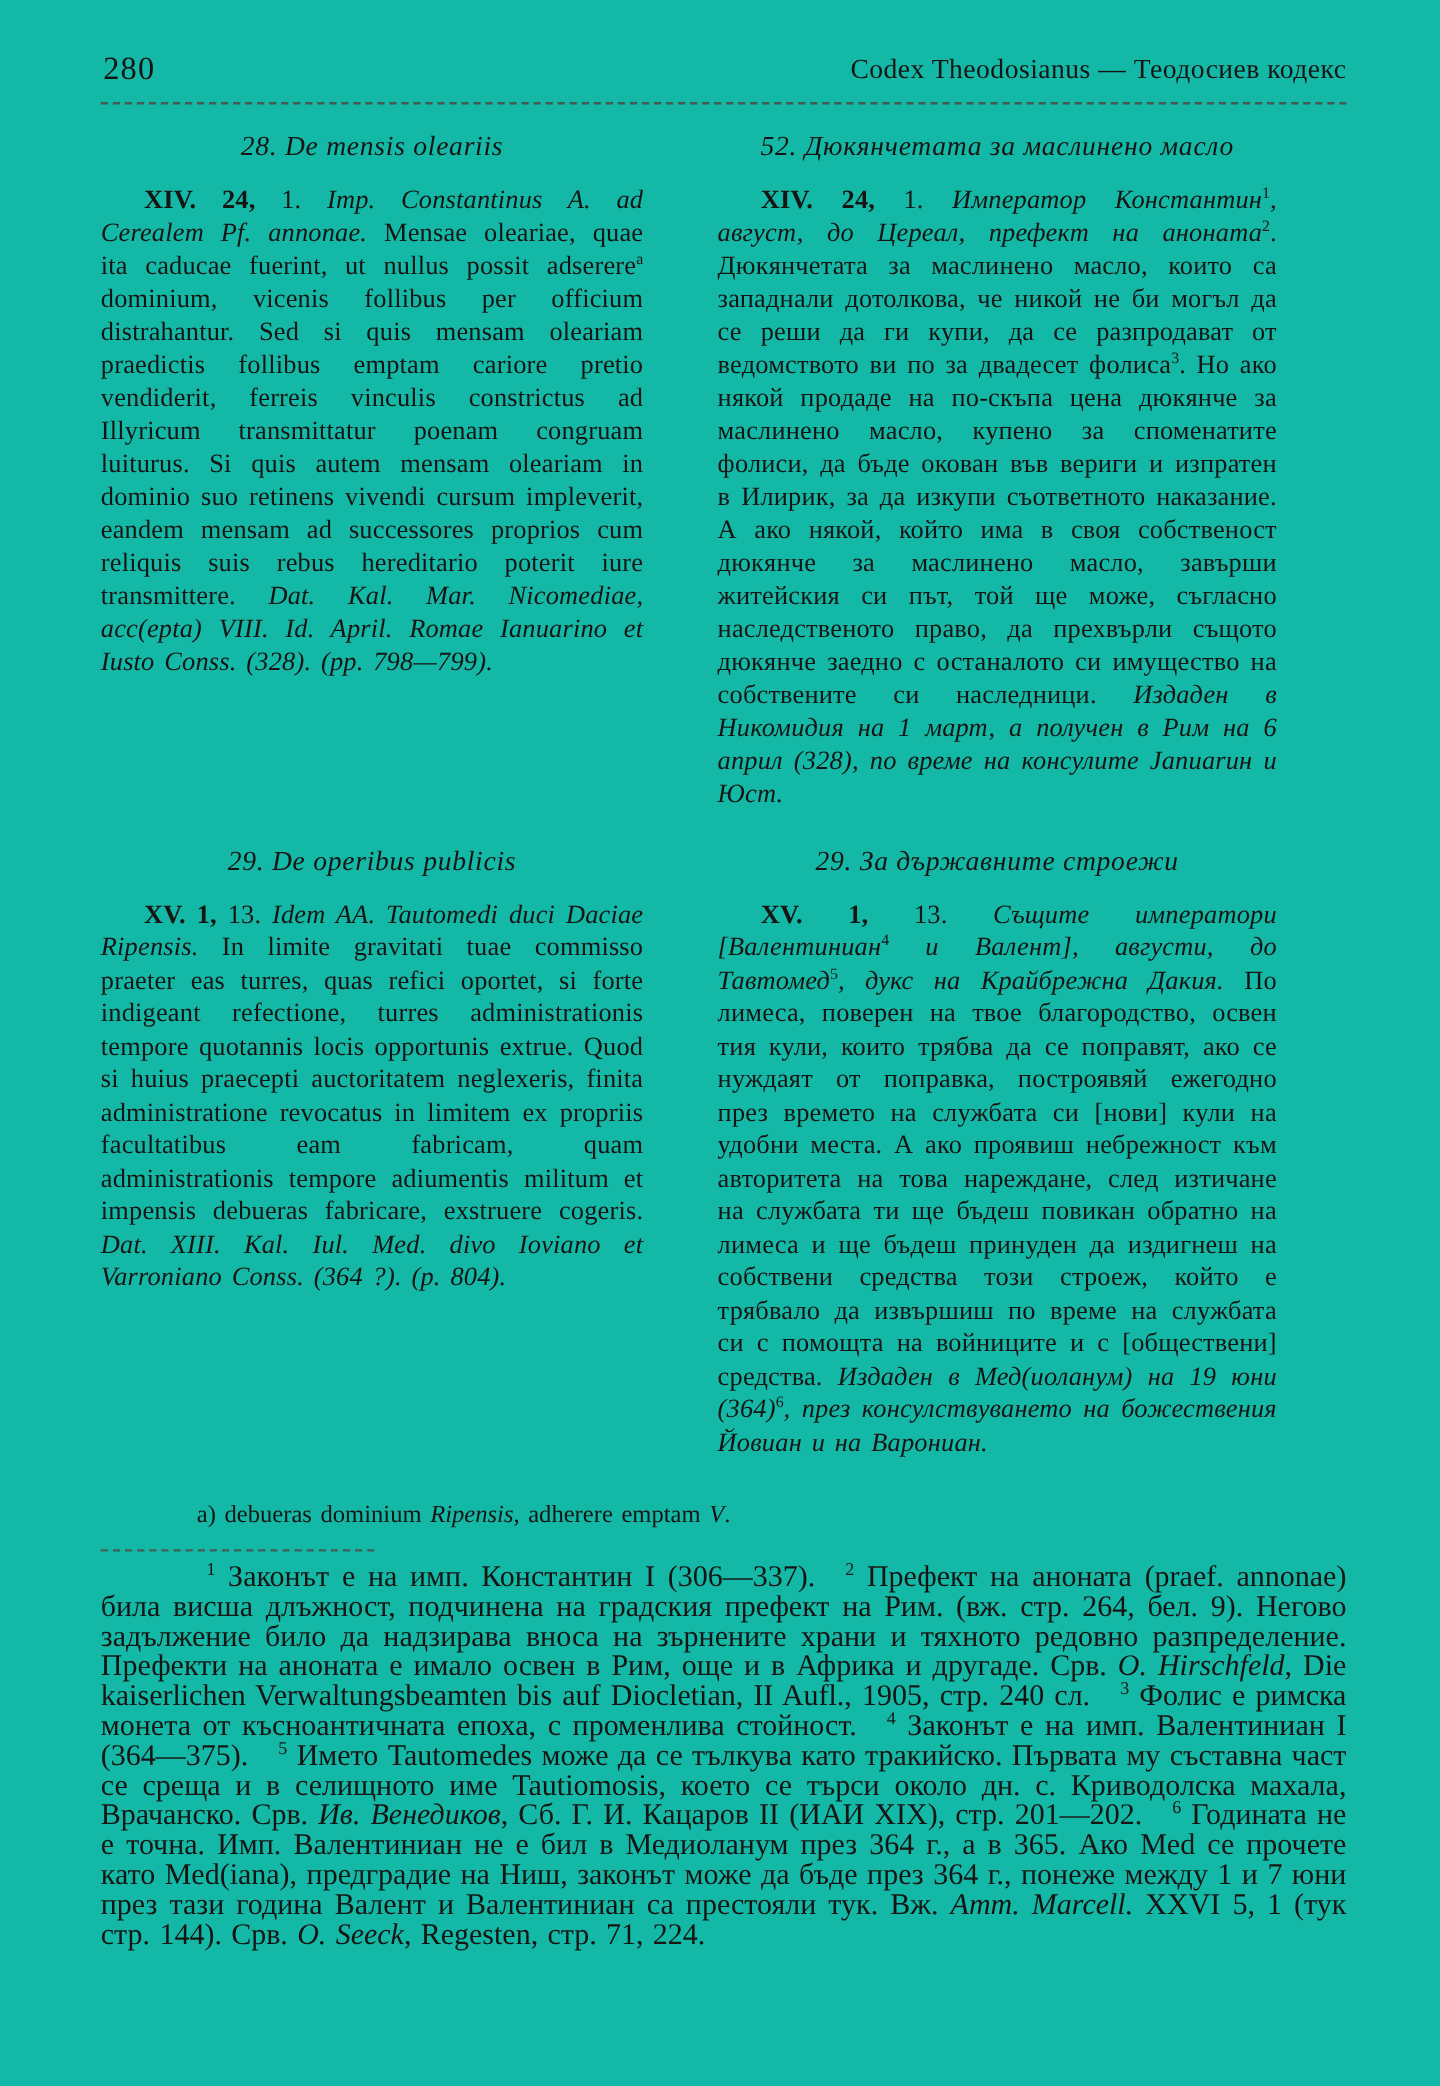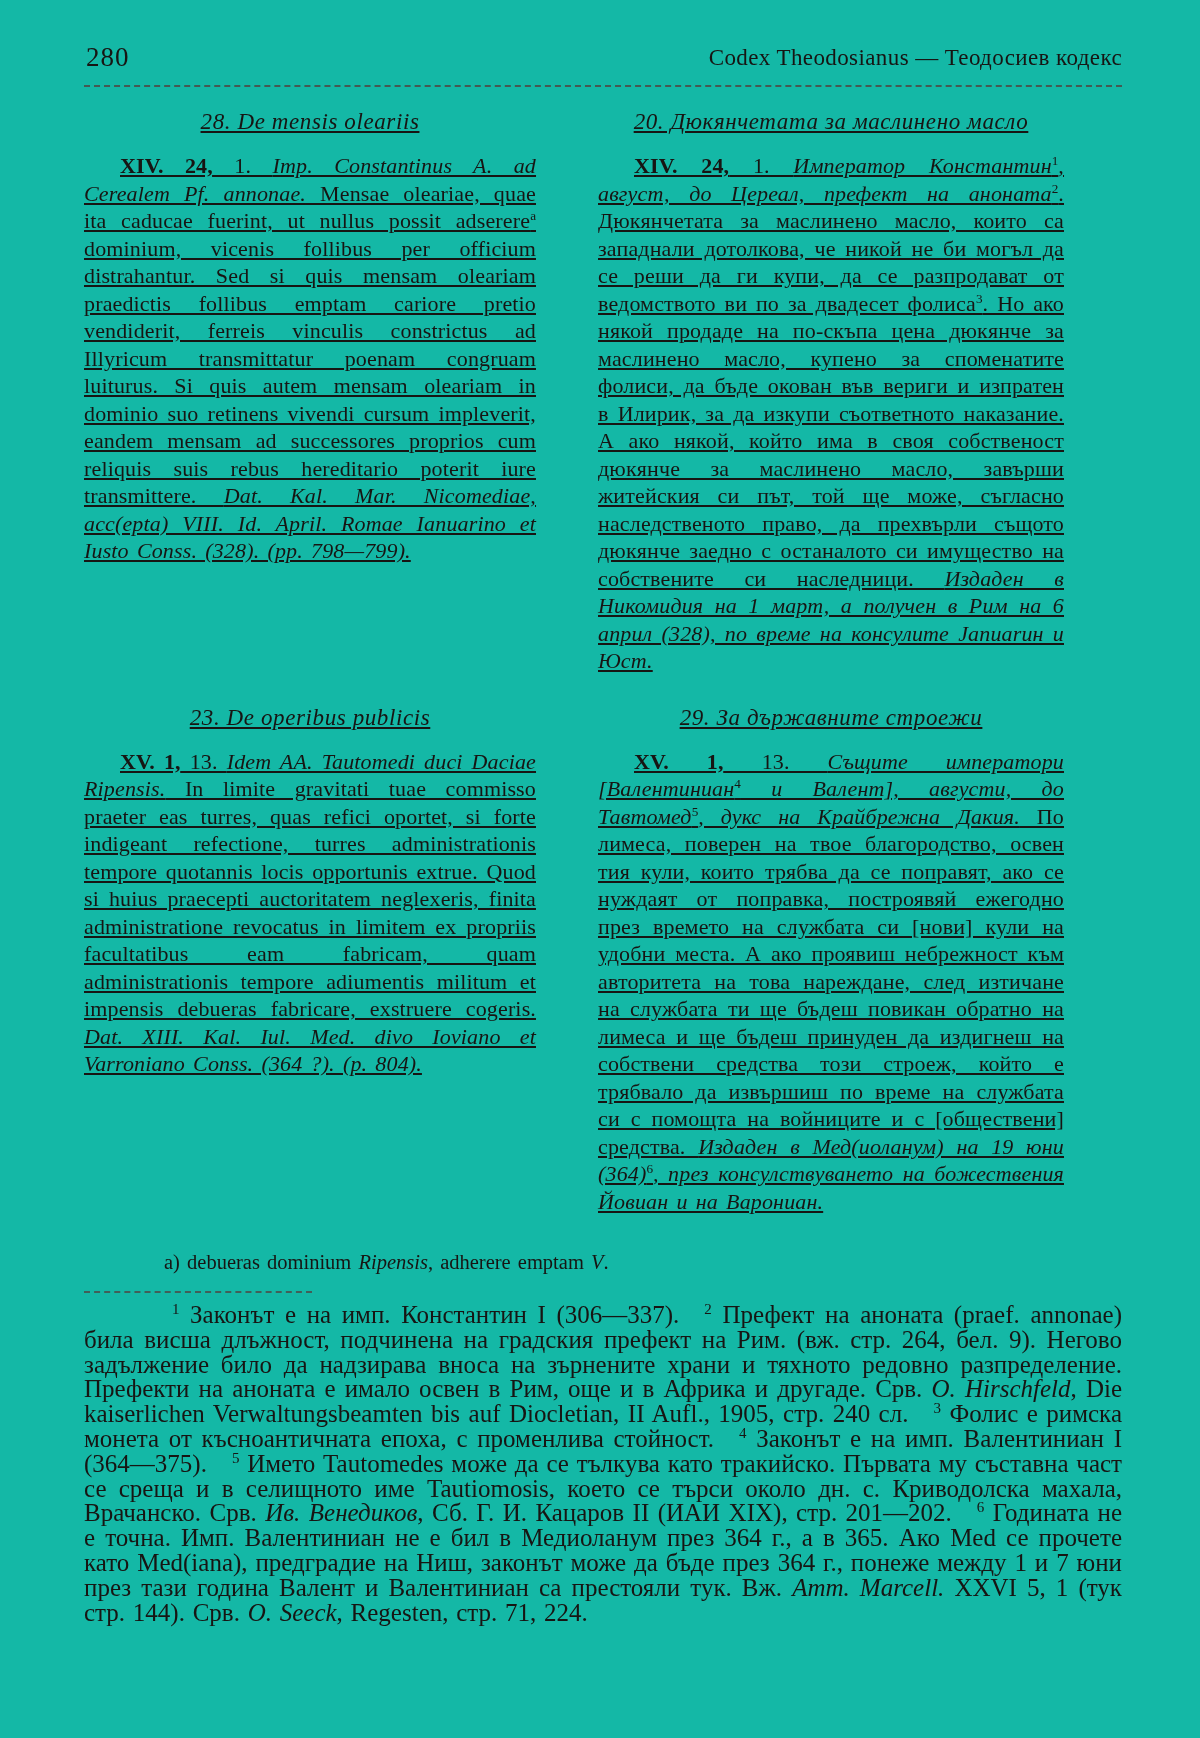--- a/index.html
+++ b/index.html
@@ -24,21 +24,21 @@
     position:absolute;left:0;right:0;top:3px;
     text-align:right;font-size:23px;letter-spacing:0.4px;
   }
   .headrule{
     height:0;border-top:2px dashed #4d4a45;
     margin:9px 0 0 0;opacity:.85;
   }
   
   .row{display:flex;gap:62px;margin-top:22px;}
   .row.second{margin-top:30px;}
-  .col{box-sizing:border-box;text-decoration:underline;}
+  .col{box-sizing:border-box;}
   .col-l{width:452px;}
   .col-r{width:466px;}
   .sec-heading{
     margin:0 0 17px 0;
     font-size:23px;font-weight:normal;font-style:italic;
     text-align:center;letter-spacing:0.6px;white-space:nowrap;
   }
   .law{
     margin:0;
     font-size:22px;line-height:27.5px;
@@ -79,28 +79,28 @@
   <div class="headrule"></div>
 
   <main>
 
     <div class="row">
       <section class="col col-l">
         <h2 class="sec-heading">28. De mensis oleariis</h2>
         <p class="law"><span class="rb">XIV. 24,</span><span> 1. </span><span class="ri">Imp. Constantinus A. ad Cerealem Pf. annonae.</span><span> Mensae oleariae, quae ita caducae fuerint, ut nullus possit adserere</span><sup>a</sup><span> dominium, vicenis follibus per officium distrahantur. Sed si quis mensam oleariam praedictis follibus emptam cariore pretio vendiderit, ferreis vinculis constrictus ad Illyricum transmittatur poenam congruam luiturus. Si quis autem mensam oleariam in dominio suo retinens vivendi cursum impleverit, eandem mensam ad successores proprios cum reliquis suis rebus hereditario poterit iure transmittere. </span><span class="ri">Dat. Kal. Mar. Nicomediae, acc(epta) VIII. Id. April. Romae Ianuarino et Iusto Conss. (328). (pp. 798—799).</span></p>
       </section>
       <section class="col col-r">
-        <h2 class="sec-heading">20. Дюкянчетата за маслинено масло</h2>
+        <h2 class="sec-heading">52. Дюкянчетата за маслинено масло</h2>
         <p class="law"><span class="rb">XIV. 24,</span><span> 1. </span><span class="ri">Император Константин</span><sup>1</sup><span class="ri">, август, до Цереал, префект на аноната</span><sup>2</sup><span>. Дюкянчетата за маслинено масло, които са западнали дотолкова, че никой не би могъл да се реши да ги купи, да се разпродават от ведомството ви по за двадесет фолиса</span><sup>3</sup><span>. Но ако някой продаде на по-скъпа цена дюкянче за маслинено масло, купено за споменатите фолиси, да бъде окован във вериги и изпратен в Илирик, за да изкупи съответното наказание. А ако някой, който има в своя собственост дюкянче за маслинено масло, завърши житейския си път, той ще може, съгласно наследственото право, да прехвърли същото дюкянче заедно с останалото си имущество на собствените си наследници. </span><span class="ri">Издаден в Никомидия на 1 март, а получен в Рим на 6 април (328), по време на консулите Januarин и Юст.</span></p>
       </section>
     </div>
 
     <div class="row second">
       <section class="col col-l">
-        <h2 class="sec-heading">23. De operibus publicis</h2>
+        <h2 class="sec-heading">29. De operibus publicis</h2>
         <p class="law"><span class="rb">XV. 1,</span><span> 13. </span><span class="ri">Idem AA. Tautomedi duci Daciae Ripensis.</span><span> In limite gravitati tuae commisso praeter eas turres, quas refici oportet, si forte indigeant refectione, turres administrationis tempore quotannis locis opportunis extrue. Quod si huius praecepti auctoritatem neglexeris, finita administratione revocatus in limitem ex propriis facultatibus eam fabricam, quam administrationis tempore adiumentis militum et impensis debueras fabricare, exstruere cogeris. </span><span class="ri">Dat. XIII. Kal. Iul. Med. divo Ioviano et Varroniano Conss. (364 ?). (p. 804).</span></p>
       </section>
       <section class="col col-r">
         <h2 class="sec-heading">29. За държавните строежи</h2>
         <p class="law"><span class="rb">XV. 1,</span><span> 13. </span><span class="ri">Същите императори [Валентиниан</span><sup>4</sup><span class="ri"> и Валент], августи, до Тавтомед</span><sup>5</sup><span class="ri">, дукс на Крайбрежна Дакия.</span><span> По лимеса, поверен на твое благородство, освен тия кули, които трябва да се поправят, ако се нуждаят от поправка, построявяй ежегодно през времето на службата си [нови] кули на удобни места. А ако проявиш небрежност към авторитета на това нареждане, след изтичане на службата ти ще бъдеш повикан обратно на лимеса и ще бъдеш принуден да издигнеш на собствени средства този строеж, който е трябвало да извършиш по време на службата си с помощта на войниците и с [обществени] средства. </span><span class="ri">Издаден в Мед(иоланум) на 19 юни (364)</span><sup>6</sup><span class="ri">, през консулствуването на божествения Йовиан и на Варониан.</span></p>
       </section>
     </div>
 
     <p class="apparatus"><span>a) debueras dominium </span><span class="ri">Ripensis</span><span>, adherere emptam </span><span class="ri">V</span><span>.</span></p>
 

